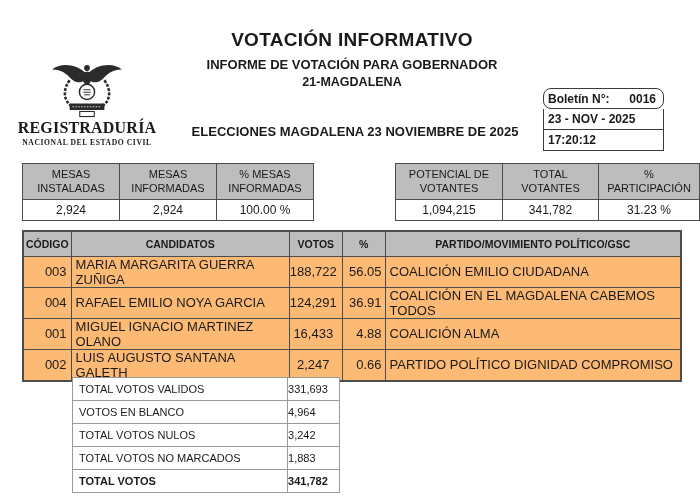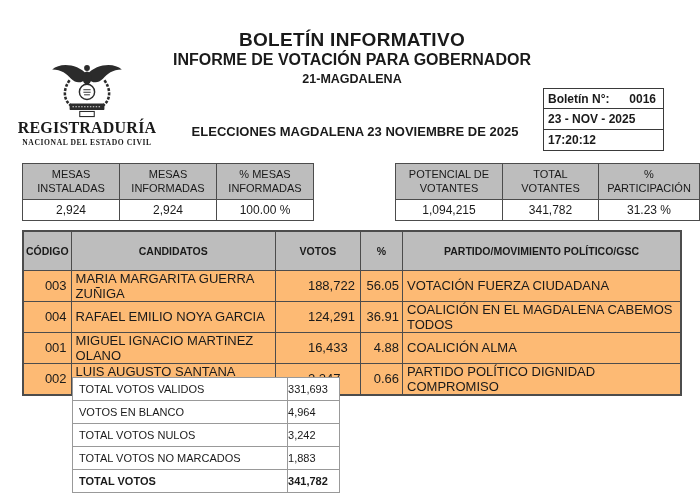--- a/index.html
+++ b/index.html
@@ -14,21 +14,21 @@
   }
 
   
   .title-block {
     position: absolute;
     left: 142px; top: 29px;
     width: 420px;
     text-align: center;
   }
   .main-title   { font-size: 19px; font-weight: bold; letter-spacing: .3px; }
-  .sub-title    { font-size: 16px; font-weight: bold; }
+  .sub-title    { font-size: 13px; font-weight: bold; margin-top: 6px; }
   .region-title { font-size: 12.5px; font-weight: bold; margin-top: 3px; }
 
   .election-title {
     position: absolute;
     left: 160px; top: 124px;
     width: 390px;
     text-align: center;
     font-size: 13px;
     font-weight: bold;
   }
@@ -69,21 +69,21 @@
     border: 1.5px solid #3a3a3a;
     border-top-width: 0;
     height: 21px;
     display: flex;
     align-items: center;
     font-size: 12px;
     font-weight: bold;
     padding: 0 4px;
     background: #fff;
   }
-  .boletin-row:first-child { border-top-width: 1.5px; }
+  .boletin-row:first-child { border-top-width: 1.5px; border-radius: 8px; }
   .boletin-num { margin-left: auto; padding-right: 3px; }
 
   
   table { border-collapse: collapse; }
   .stats-table {
     position: absolute;
     top: 163px;
   }
   .stats-table.left  { left: 22px; }
   .stats-table.right { left: 395px; }
@@ -122,25 +122,25 @@
     font-size: 13px;
     height: 26px;
     vertical-align: middle;
     background: #fdba74;
   }
   .cand-table .hdr td {
     background: #bdbdbd;
     font-weight: bold;
     font-size: 10.5px;
     text-align: center;
-    height: 39px;
+    height: 25px;
   }
   .cand-table td.codigo   { width: 41px;  text-align: right; padding-right: 4px; }
   .cand-table td.nombre   { width: 223px; text-align: left;  padding-left: 4px; }
-  .cand-table td.votos    { width: 51px;  text-align: left; padding-right: 5px; padding-left: 32px; }
+  .cand-table td.votos    { width: 51px;  text-align: center; padding-right: 5px; }
   .cand-table td.pct      { width: 43px;  text-align: right; padding-right: 3px; }
   .cand-table td.partido  { width: 302px; text-align: left;  padding-left: 4px; }
   .cand-table .hdr td.codigo, .cand-table .hdr td.nombre,
   .cand-table .hdr td.votos, .cand-table .hdr td.pct,
   .cand-table .hdr td.partido { text-align: center; padding: 0 2px; }
 
   
   .totals-table {
     position: absolute;
     left: 72px; top: 377px;
@@ -157,21 +157,21 @@
   .totals-table td.label { width: 216px; text-align: left;  padding-left: 6px; }
   .totals-table td.value { width: 52px;  text-align: left; padding-right: 5px; }
   .totals-table tr.bold td { font-weight: bold; }
 </style>
 </head>
 <body>
 
 <div id="page">
 
   <div class="title-block">
-    <div class="main-title">BOLETÍN INFORMATIVO</div>
+    <div class="main-title">VOTACIÓN INFORMATIVO</div>
     <div class="sub-title">INFORME DE VOTACIÓN PARA  GOBERNADOR</div>
     <div class="region-title">21-MAGDALENA</div>
   </div>
 
   <div class="logo">
     <svg class="logo-emblem" width="82" height="58" viewBox="0 0 110 80" aria-hidden="true">
       <g fill="#2b2b2b" stroke="none">
         <path d="M55 20 C42 5, 18 3, 7 13 C20 13, 27 19, 33 26 C41 34, 49 31, 55 25 Z"></path>
         <path d="M55 20 C68 5, 92 3, 103 13 C90 13, 83 19, 77 26 C69 34, 61 31, 55 25 Z"></path>
         <circle cx="55" cy="11" r="4"></circle>
@@ -243,21 +243,21 @@
       <td class="nombre">CANDIDATOS</td>
       <td class="votos">VOTOS</td>
       <td class="pct">%</td>
       <td class="partido">PARTIDO/MOVIMIENTO POLÍTICO/GSC</td>
     </tr>
     <tr>
       <td class="codigo">003</td>
       <td class="nombre">MARIA MARGARITA GUERRA ZUÑIGA</td>
       <td class="votos">188,722</td>
       <td class="pct">56.05</td>
-      <td class="partido">VOTACIÓN FUERZA CIUDADANA</td>
+      <td class="partido">COALICIÓN EMILIO CIUDADANA</td>
     </tr>
     <tr>
       <td class="codigo">004</td>
       <td class="nombre">RAFAEL EMILIO NOYA GARCIA</td>
       <td class="votos">124,291</td>
       <td class="pct">36.91</td>
       <td class="partido">COALICIÓN EN EL MAGDALENA CABEMOS TODOS</td>
     </tr>
     <tr>
       <td class="codigo">001</td>

